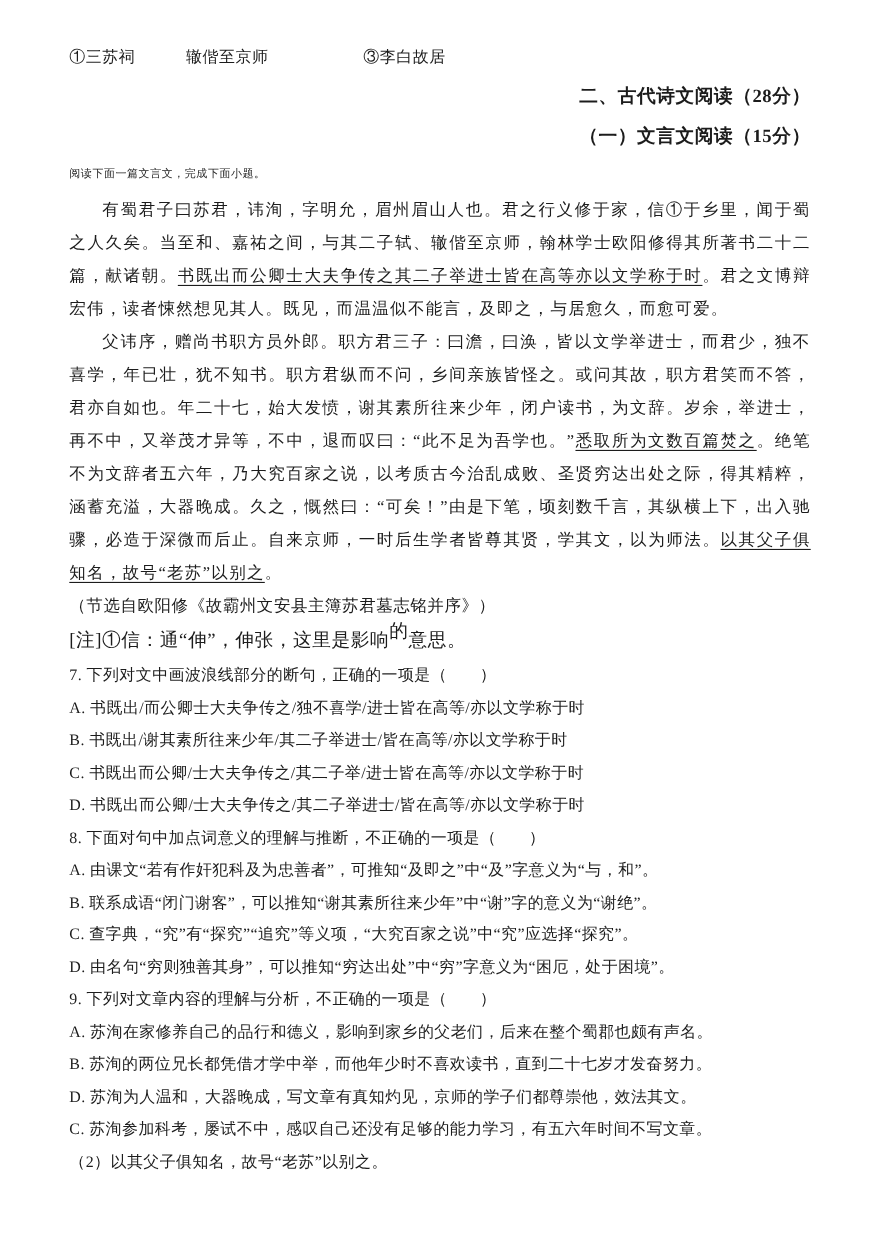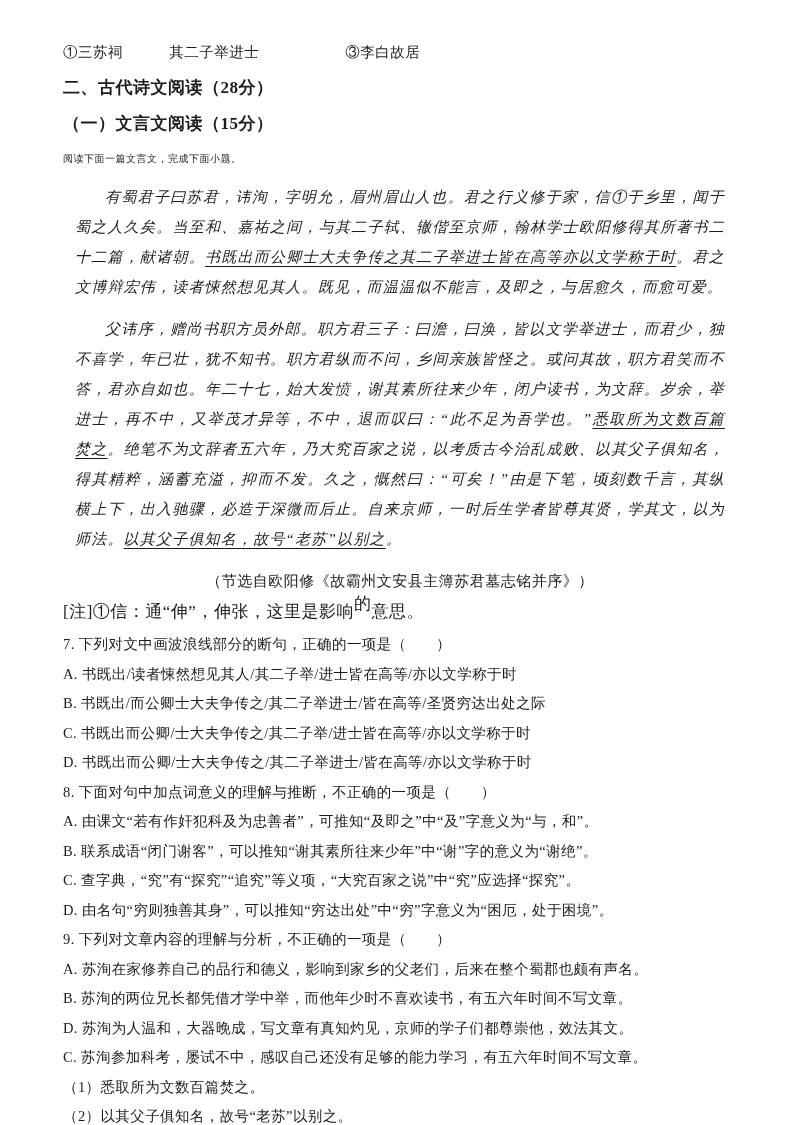--- a/index.html
+++ b/index.html
@@ -21,47 +21,47 @@
   }
   .venue-line span { margin-right: 42px; }
   .venue-line span:last-child { margin-right: 0; margin-left: 40px; }
 
   .h-section {
     font-size: 17px;
     font-weight: bold;
     line-height: 24px;
     margin: 12px 0 12px 0;
     letter-spacing: 0.5px;
+    text-align: right;
   }
 
   .intro {
     font-size: 10px;
     line-height: 22px;
     margin: 4px 0 6px 0;
     letter-spacing: 0.5px;
   }
 
   .passage p {
-    margin: 12px;
+    margin: 0;
     font-size: 15px;
     line-height: 30px;
     text-align: justify;
     text-indent: 2em;
     letter-spacing: 1.2px;
-    font-style: italic; 
   }
   .u {
     text-decoration: underline;
     text-underline-offset: 4px;
     text-decoration-thickness: 1px;
   }
   .attribution {
     font-size: 15px;
     line-height: 30px;
-    text-align: center;
+    text-align: left;
     margin: 0;
     letter-spacing: 0.5px;
   }
   .footnote {
     font-size: 17px;
     line-height: 28px;
     margin: 2px 0 4px 0;
     letter-spacing: 0.5px;
   }
   .footnote .sup { position: relative; top: -0.45em; }
@@ -73,61 +73,60 @@
     letter-spacing: 0.4px;
   }
 </style>
 </head>
 <body>
 
 <div class="page">
 
   <div class="venue-line">
     <span>①三苏祠</span>
-    <span>其二子举进士</span>
+    <span>辙偕至京师</span>
     <span>③李白故居</span>
   </div>
 
   <div class="h-section">二、古代诗文阅读（28分）</div>
 
   <div class="h-section">（一）文言文阅读（15分）</div>
 
   <div class="intro">阅读下面一篇文言文，完成下面小题。</div>
 
   <div class="passage">
     <p><span>有蜀君子曰苏君，讳洵，字明允，眉州眉山人也。君之行义修于家，信①于乡里，闻于蜀之人久矣。当至和、嘉祐之间，与其二子轼、辙偕至京师，翰林学士欧阳修得其所著书二十二篇，献诸朝。</span><span class="u">书既出而公卿士大夫争传之其二子举进士皆在高等亦以文学称于时</span><span>。君之文博辩宏伟，读者悚然想见其人。既见，而温温似不能言，及即之，与居愈久，而愈可爱。</span></p>
-    <p><span>父讳序，赠尚书职方员外郎。职方君三子：曰澹，曰涣，皆以文学举进士，而君少，独不喜学，年已壮，犹不知书。职方君纵而不问，乡间亲族皆怪之。或问其故，职方君笑而不答，君亦自如也。年二十七，始大发愤，谢其素所往来少年，闭户读书，为文辞。岁余，举进士，再不中，又举茂才异等，不中，退而叹曰：“此不足为吾学也。”</span><span class="u">悉取所为文数百篇焚之</span><span>。绝笔不为文辞者五六年，乃大究百家之说，以考质古今治乱成败、以其父子俱知名，得其精粹，涵蓄充溢，抑而不发。久之，慨然曰：“可矣！”由是下笔，顷刻数千言，其纵横上下，出入驰骤，必造于深微而后止。自来京师，一时后生学者皆尊其贤，学其文，以为师法。</span><span class="u">以其父子俱知名，故号“老苏”以别之</span><span>。</span></p>
+    <p><span>父讳序，赠尚书职方员外郎。职方君三子：曰澹，曰涣，皆以文学举进士，而君少，独不喜学，年已壮，犹不知书。职方君纵而不问，乡间亲族皆怪之。或问其故，职方君笑而不答，君亦自如也。年二十七，始大发愤，谢其素所往来少年，闭户读书，为文辞。岁余，举进士，再不中，又举茂才异等，不中，退而叹曰：“此不足为吾学也。”</span><span class="u">悉取所为文数百篇焚之</span><span>。绝笔不为文辞者五六年，乃大究百家之说，以考质古今治乱成败、圣贤穷达出处之际，得其精粹，涵蓄充溢，大器晚成。久之，慨然曰：“可矣！”由是下笔，顷刻数千言，其纵横上下，出入驰骤，必造于深微而后止。自来京师，一时后生学者皆尊其贤，学其文，以为师法。</span><span class="u">以其父子俱知名，故号“老苏”以别之</span><span>。</span></p>
   </div>
 
   <p class="attribution">（节选自欧阳修《故霸州文安县主簿苏君墓志铭并序》）</p>
 
   <div class="footnote"><span>[注]①信：通“伸”，伸张，这里是影响</span><span class="sup">的</span><span>意思。</span></div>
 
   <div class="qblock">
     <p>7. 下列对文中画波浪线部分的断句，正确的一项是（　　）</p>
-    <p>A. 书既出/读者悚然想见其人/其二子举/进士皆在高等/亦以文学称于时</p>
-    <p>B. 书既出/而公卿士大夫争传之/其二子举进士/皆在高等/圣贤穷达出处之际</p>
+    <p>A. 书既出/而公卿士大夫争传之/独不喜学/进士皆在高等/亦以文学称于时</p>
+    <p>B. 书既出/谢其素所往来少年/其二子举进士/皆在高等/亦以文学称于时</p>
     <p>C. 书既出而公卿/士大夫争传之/其二子举/进士皆在高等/亦以文学称于时</p>
     <p>D. 书既出而公卿/士大夫争传之/其二子举进士/皆在高等/亦以文学称于时</p>
   </div>
 
   <div class="qblock">
     <p>8. 下面对句中加点词意义的理解与推断，不正确的一项是（　　）</p>
     <p>A. 由课文“若有作奸犯科及为忠善者”，可推知“及即之”中“及”字意义为“与，和”。</p>
     <p>B. 联系成语“闭门谢客”，可以推知“谢其素所往来少年”中“谢”字的意义为“谢绝”。</p>
     <p>C. 查字典，“究”有“探究”“追究”等义项，“大究百家之说”中“究”应选择“探究”。</p>
     <p>D. 由名句“穷则独善其身”，可以推知“穷达出处”中“穷”字意义为“困厄，处于困境”。</p>
   </div>
 
   <div class="qblock">
     <p>9. 下列对文章内容的理解与分析，不正确的一项是（　　）</p>
     <p>A. 苏洵在家修养自己的品行和德义，影响到家乡的父老们，后来在整个蜀郡也颇有声名。</p>
-    <p>B. 苏洵的两位兄长都凭借才学中举，而他年少时不喜欢读书，有五六年时间不写文章。</p>
+    <p>B. 苏洵的两位兄长都凭借才学中举，而他年少时不喜欢读书，直到二十七岁才发奋努力。</p>
     <p>D. 苏洵为人温和，大器晚成，写文章有真知灼见，京师的学子们都尊崇他，效法其文。</p>
     <p>C. 苏洵参加科考，屡试不中，感叹自己还没有足够的能力学习，有五六年时间不写文章。</p>
   </div>
 
   <div class="qblock">
-    <p>（1）悉取所为文数百篇焚之。</p>
     <p>（2）以其父子俱知名，故号“老苏”以别之。</p>
   </div>
 
 </div>
 
 </body></html>

